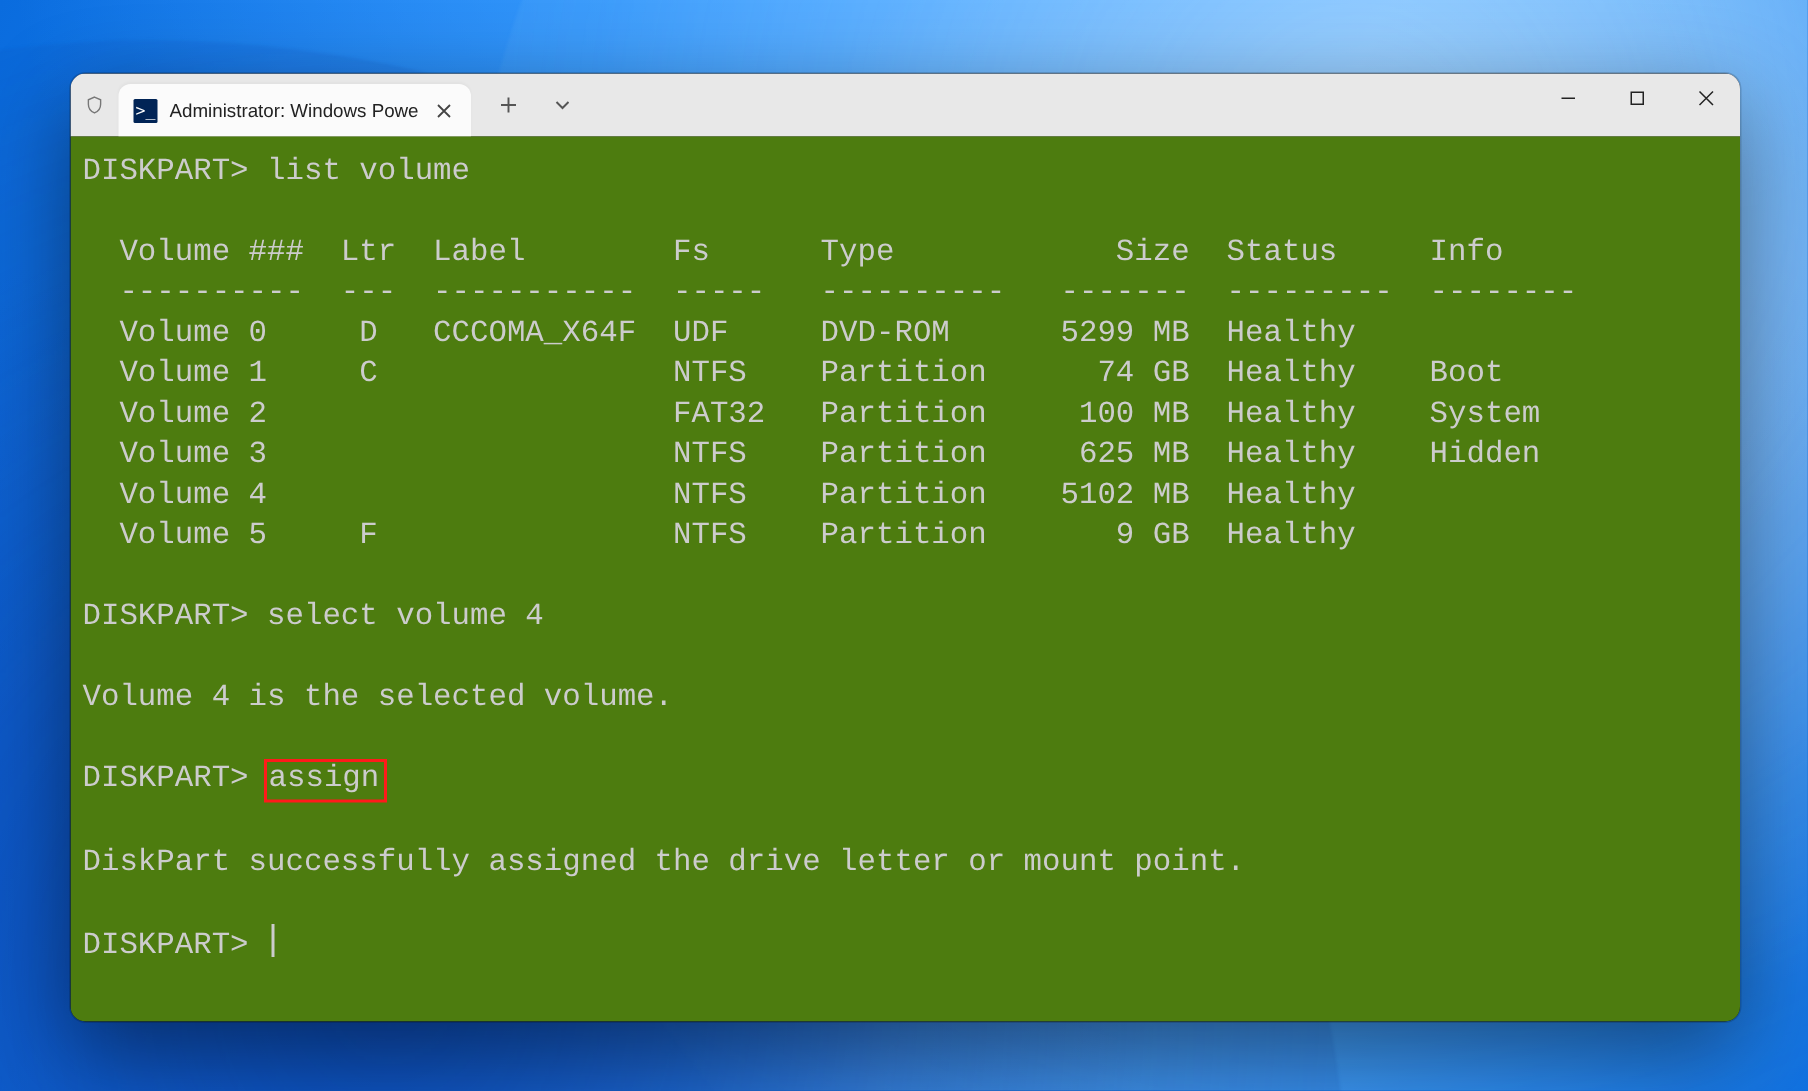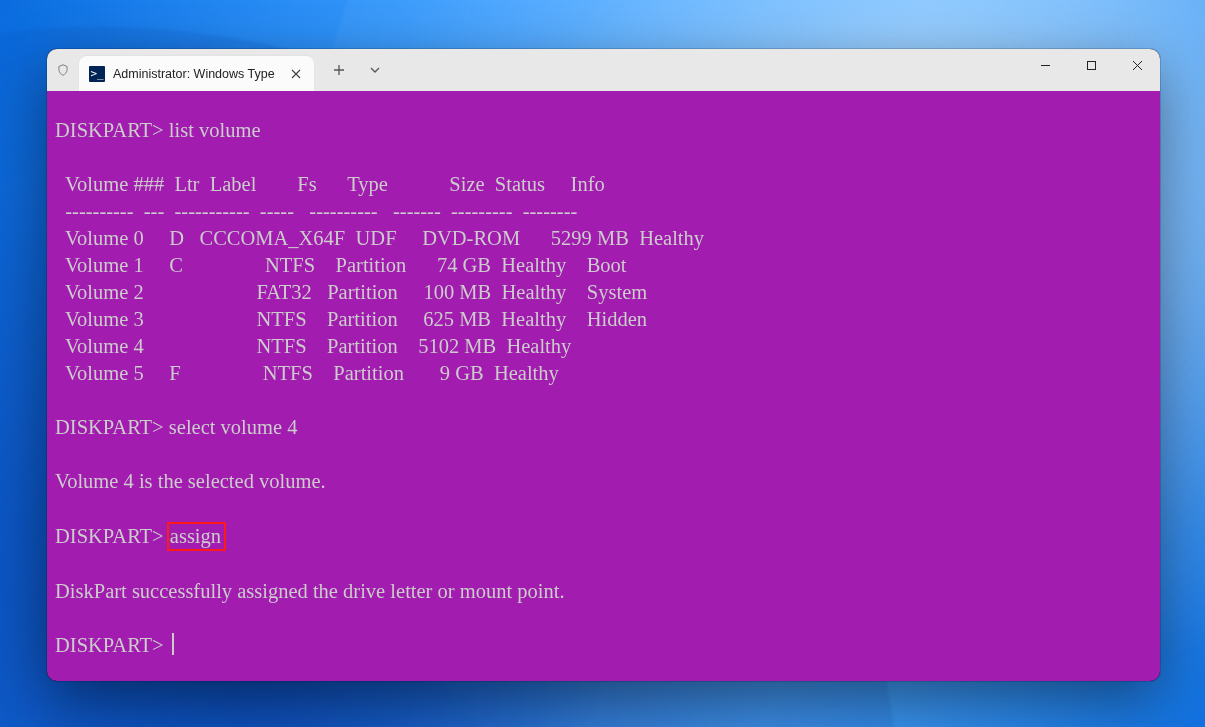--- a/index.html
+++ b/index.html
@@ -128,27 +128,27 @@
     display: flex;
     align-items: center;
     justify-content: center;
     color: #222;
   }
   .win-btn svg { width: 11px; height: 11px; }
 
   .terminal {
     position: absolute;
     left: 0; right: 0; top: 42px; bottom: 0;
-    background: #a21caf;
+    background: #4d7c0f;
     color: #cccccc;
-    font-family: Liberation Serif, serif;
+    font-family: Liberation Mono, monospace;
     font-size: 20.5px;
     line-height: 27px;
     letter-spacing: 0px;
-    padding: 26px 0 0 0;
+    padding: 10px 0 0 0;
     white-space: pre;
     overflow: hidden;
   }
   .terminal .line {
     padding: 0 0 0 8px;
   }
   .hlbox {
     display: inline-block;
     border: 2.5px solid #ff1a1a;
     padding: 0 3px 1px 1px;
@@ -175,21 +175,21 @@
     <div class="tb-left">
       <svg class="shield" viewBox="0 0 24 24" fill="none" stroke="#777" stroke-width="1.6">
         <path d="M12 3 L19 6 V11 C19 16 15.5 19.5 12 21 C8.5 19.5 5 16 5 11 V6 Z"></path>
       </svg>
     </div>
 
     <div class="tab">
       <div class="tab-icon">
         <span>&gt;_</span>
       </div>
-      <div class="tab-title">Administrator: Windows Type</div>
+      <div class="tab-title">Administrator: Windows Powe</div>
       <div class="tab-close">
         <svg viewBox="0 0 10 10" stroke="#444" stroke-width="1.2">
             <path d="M1 1 L9 9 M9 1 L1 9"></path>
           </svg>
       </div>
     </div>
 
     <div class="tb-buttons">
       <div class="tb-btn">
         <svg width="12" height="12" viewBox="0 0 12 12" stroke="#555" stroke-width="1.3">

